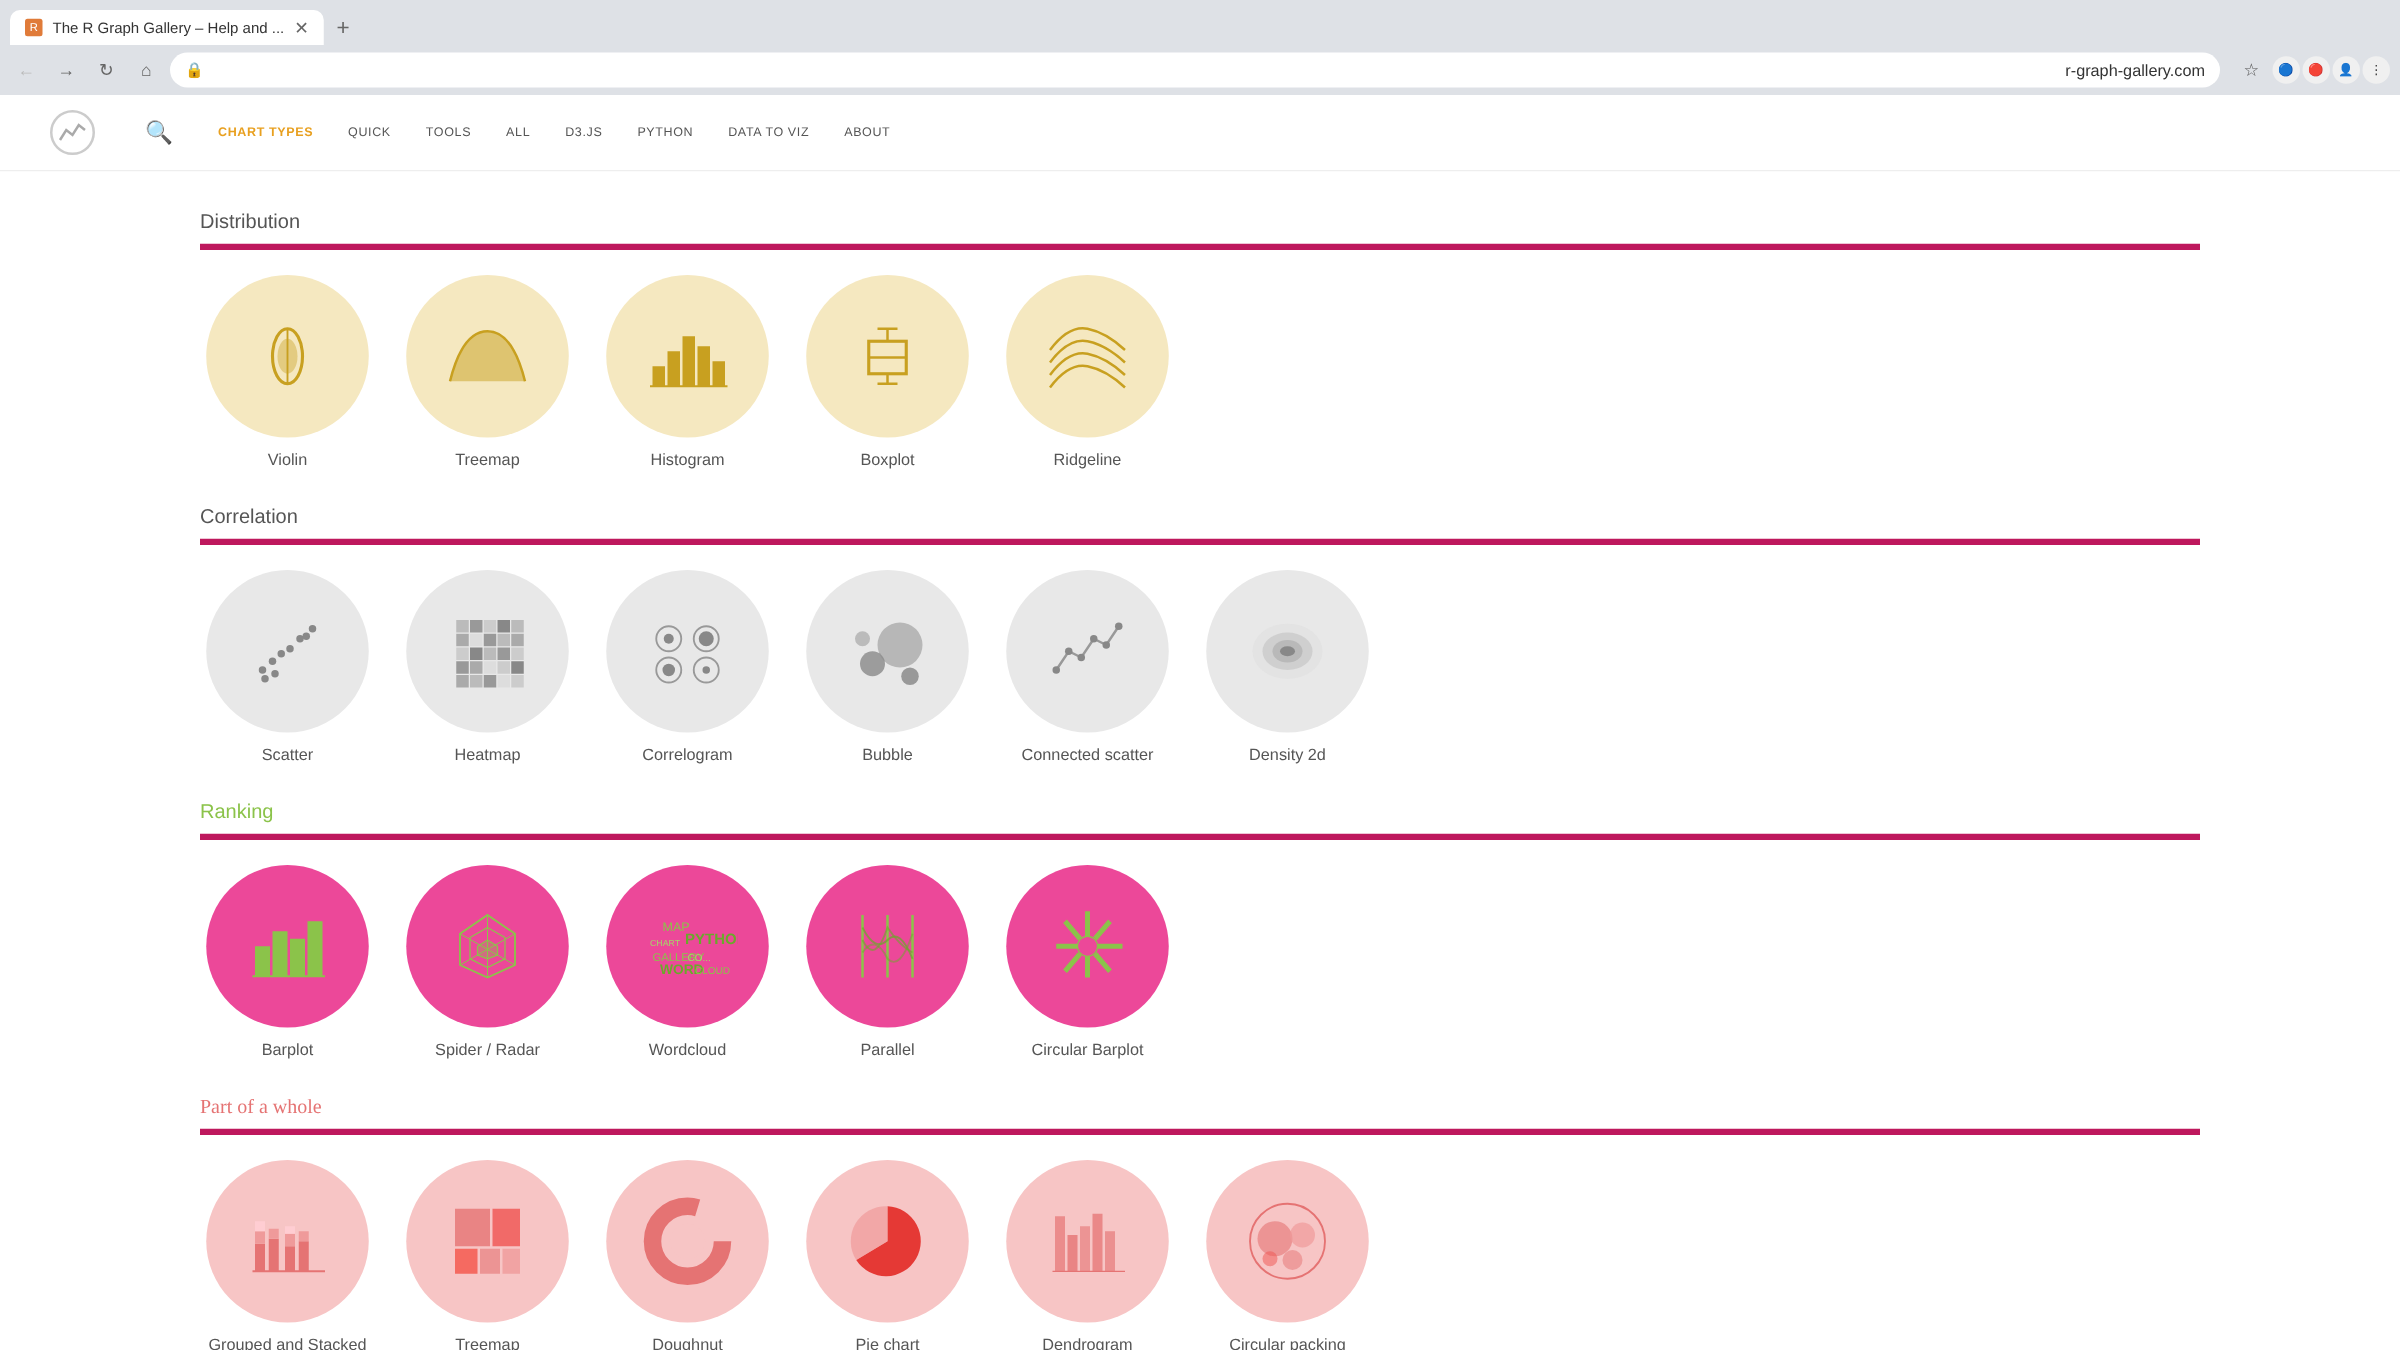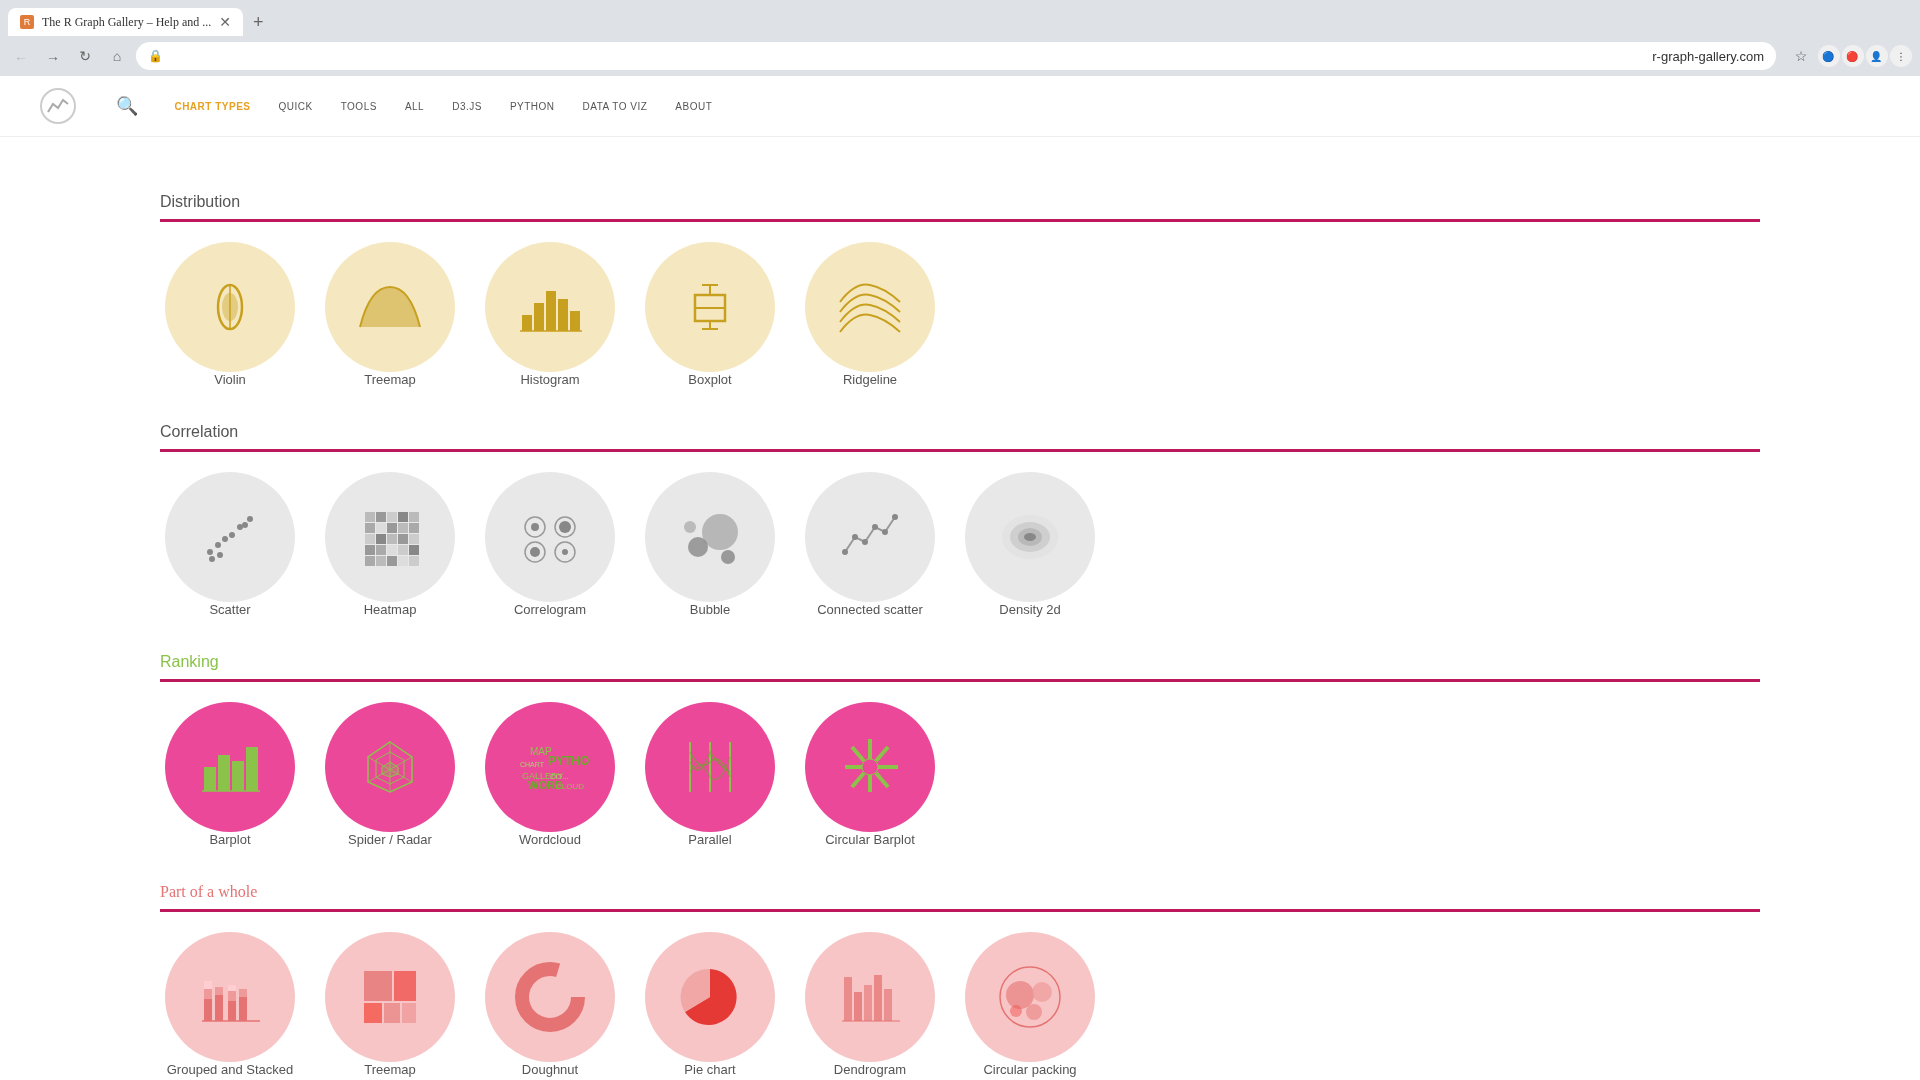--- a/index.html
+++ b/index.html
@@ -32,21 +32,21 @@
       width: 14px;
       height: 14px;
       background: #e07b39;
       border-radius: 2px;
       font-size: 9px;
       display: flex;
       align-items: center;
       justify-content: center;
       color: white;
     }
-    .tab-title { font-size: 12px; color: #333; flex: 1; white-space: nowrap; overflow: hidden; text-overflow: ellipsis; font-family: Liberation Serif, serif; }
+    .tab-title { font-size: 12px; color: #333; flex: 1; white-space: nowrap; overflow: hidden; text-overflow: ellipsis; }
     .tab-close { font-size: 14px; color: #666; cursor: pointer; }
     .new-tab-btn { margin-left: 4px; font-size: 18px; color: #666; cursor: pointer; padding: 0 6px; }
     
     .address-bar-row {
       display: flex;
       align-items: center;
       padding: 6px 8px;
       gap: 6px;
       background: #dee1e6;
       height: 40px;
@@ -138,23 +138,23 @@
       text-align: right;
     }
     .nav-link.active { color: #e8a020; font-weight: bold; }
     .nav-search { font-size: 18px; color: #555; cursor: pointer; margin-right: 8px; }
 
     
     .main { padding: 20px 160px; }
 
     
     .section-header {
-      margin: 36px 0 10px 0;
+      margin: 12px 0 10px 0;
       padding-bottom: 8px;
-      border-bottom: 3px solid #be185d;
+      border-bottom: 5px solid #be185d;
     }
     .section-title {
       font-size: 16px;
       font-weight: normal;
       color: #555;
     }
     .section-title.ranking { color: #8bc34a; }
     .section-title.part-of-whole { color: #e57373; font-family: Liberation Serif, serif; }
 
     
@@ -174,20 +174,21 @@
     .chart-circle {
       width: 130px; height: 130px;
       border-radius: 50%;
       display: flex;
       align-items: center;
       justify-content: center;
       transition: transform 0.2s;
       overflow: hidden;
     }
     .chart-label {
+      margin-top: 10px;
       font-size: 13px;
       color: #555;
       text-align: center;
     }
 
     
     .dist-bg { background: #f5e8c0; }
     
     .corr-bg { background: #e8e8e8; }
     

